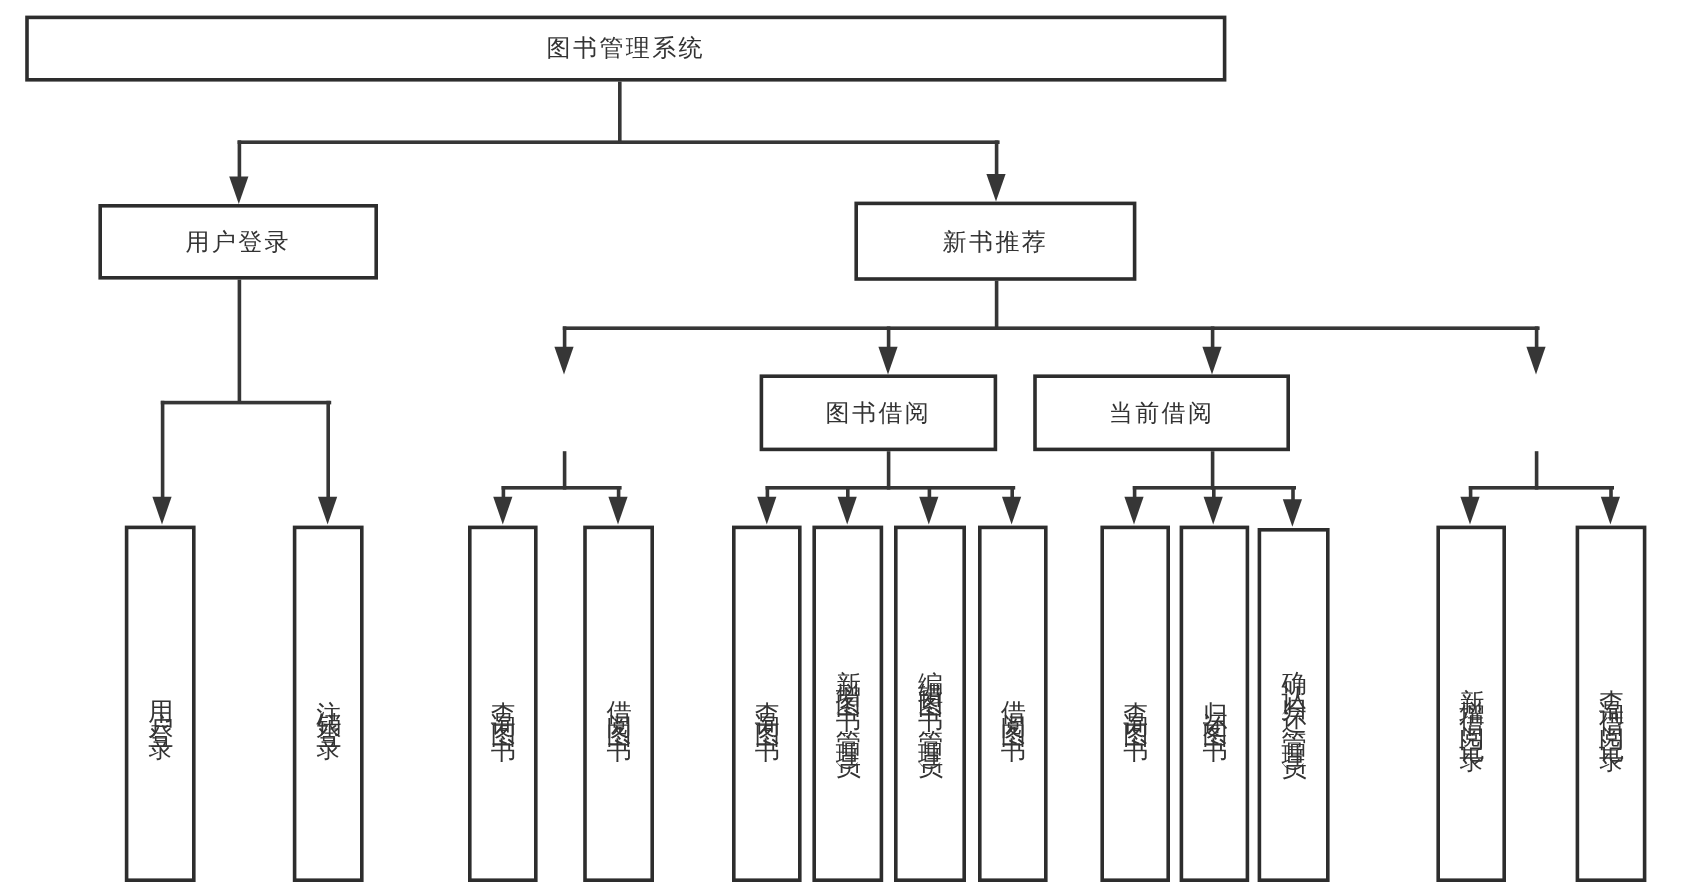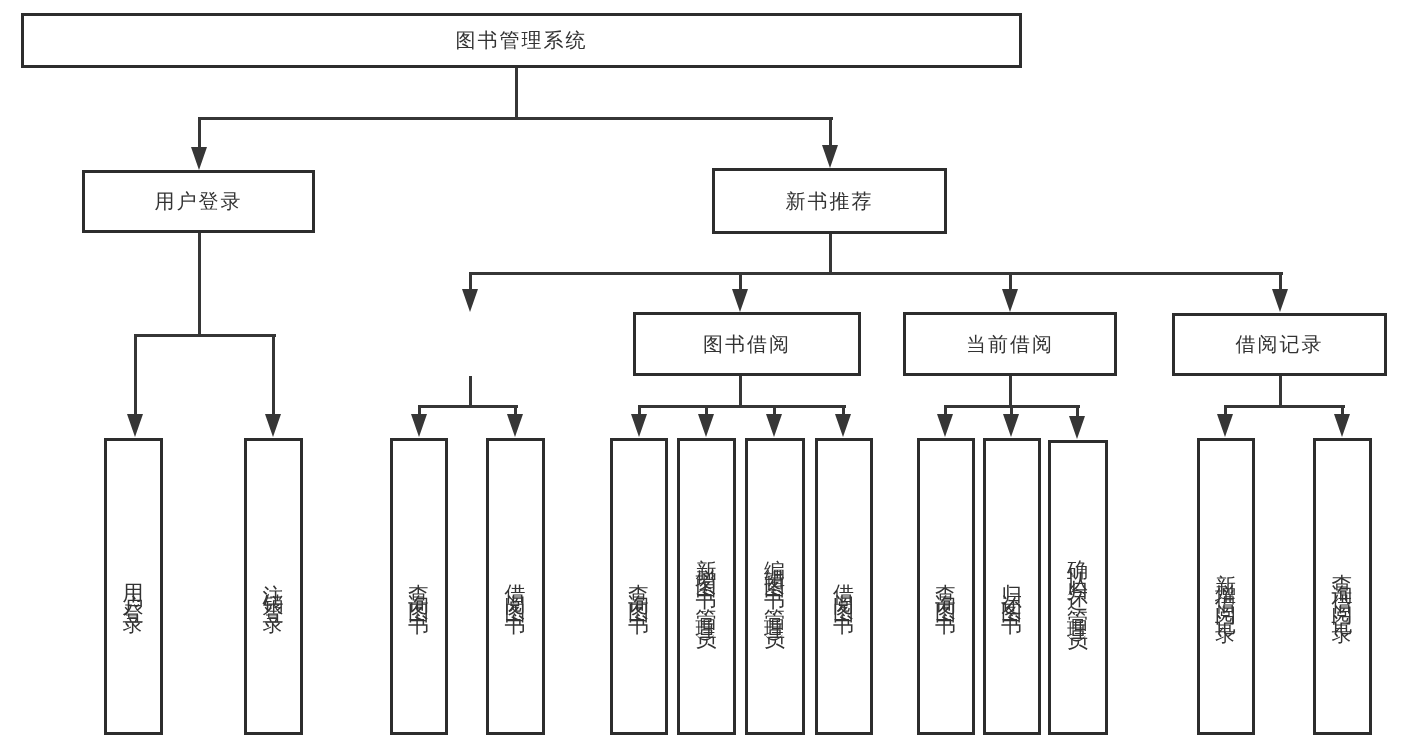--- a/index.html
+++ b/index.html
@@ -66,31 +66,28 @@
 
   <div class="box hb" style="left:82px;top:170px;width:233px;height:63px;">
     <span>用户登录</span>
   </div>
 
   <div class="box hb" style="left:712px;top:168px;width:235px;height:66px;">
     <span>新书推荐</span>
   </div>
 
 
-  <div class="box hb" style="left:633px;top:312px;width:228px;height:64px;">
+  <div class="box hb" style="left:633px;top:312px;width:198px;height:64px;">
     <span>图书借阅</span>
   </div>
 
-  <div class="box hb" style="left:903px;top:312px;width:214px;height:64px;">
+  <div class="box hb" style="left:861px;top:312px;width:214px;height:64px;">
     <span>当前借阅</span>
   </div>
 
-  <div class="box hb" style="left:1172px;top:313px;width:215px;height:63px;">
-    <span>借阅记录</span>
-  </div>
 
   <div class="box vb" style="left:104px;top:438px;width:59px;height:297px;">
     <span class="vtxt">用户登录</span>
   </div>
   <div class="box vb" style="left:244px;top:438px;width:59px;height:297px;">
     <span class="vtxt">注销登录</span>
   </div>
 
   <div class="box vb" style="left:390px;top:438px;width:58px;height:297px;">
     <span class="vtxt">查询图书</span>

